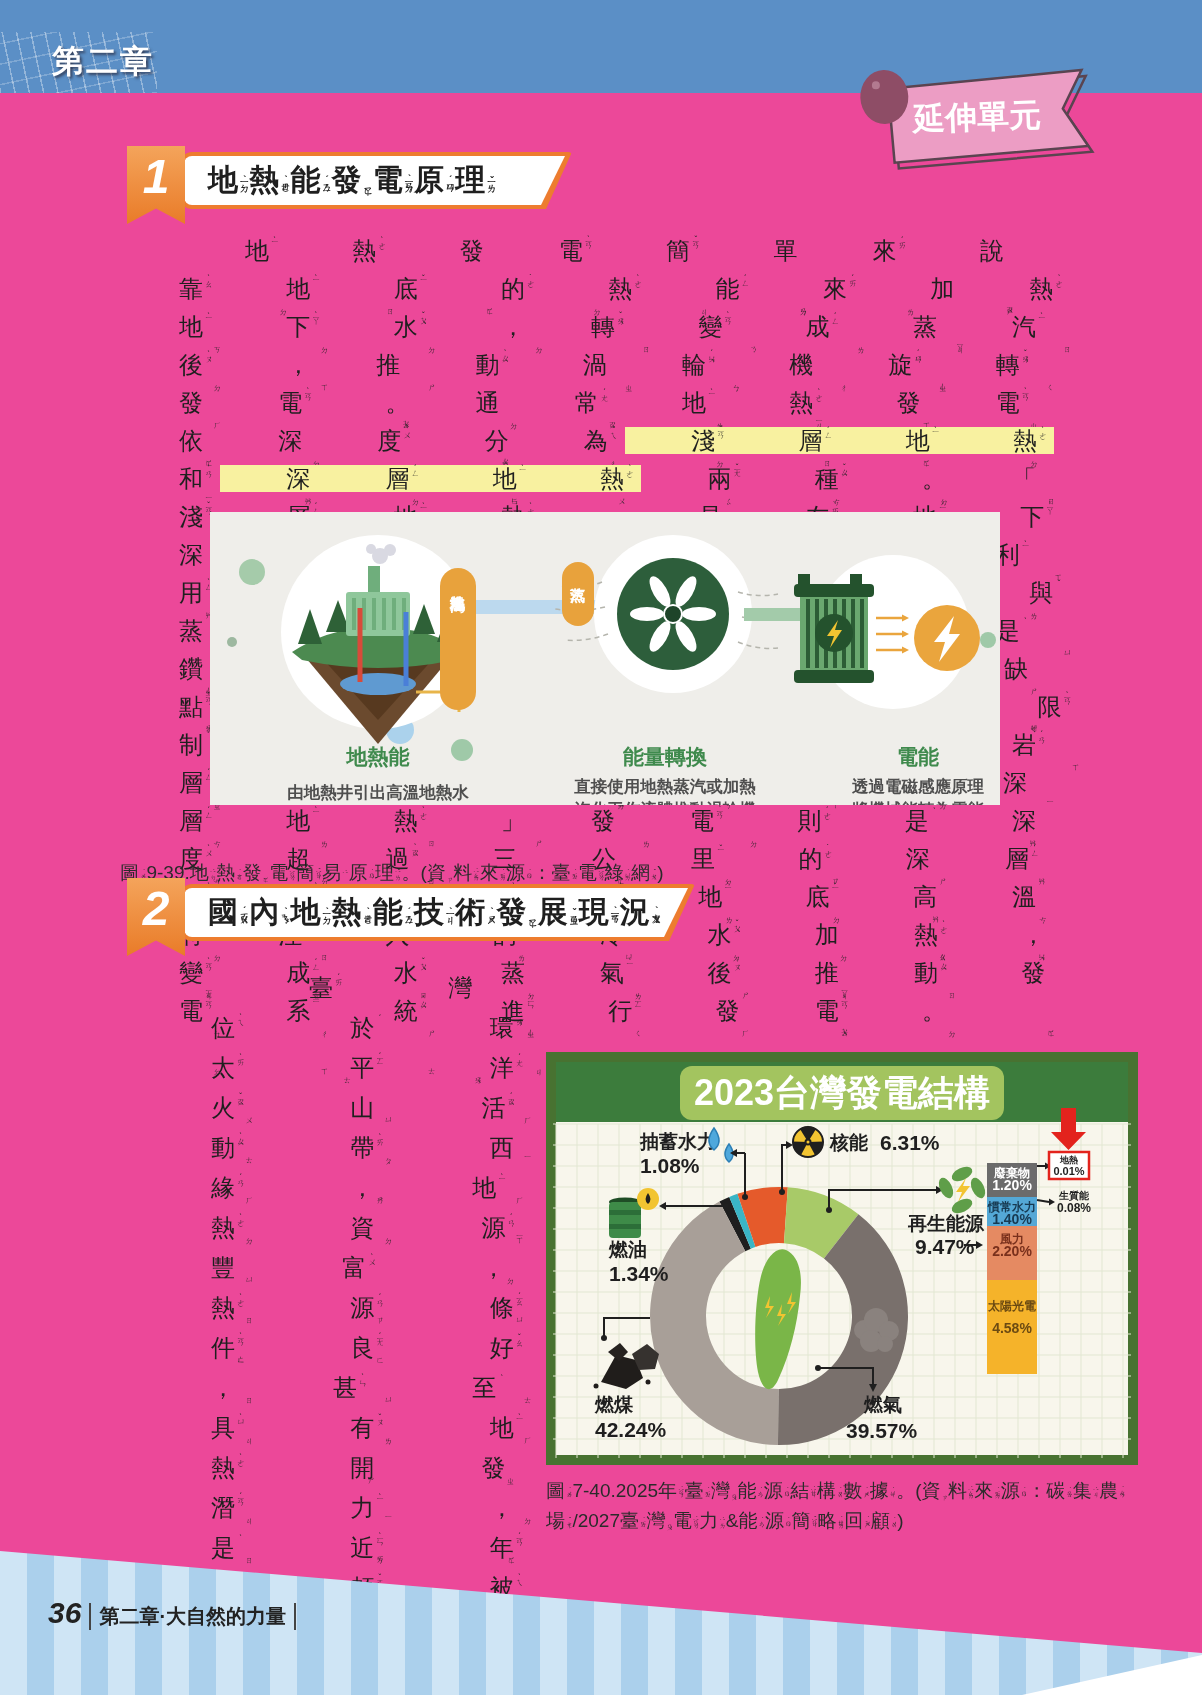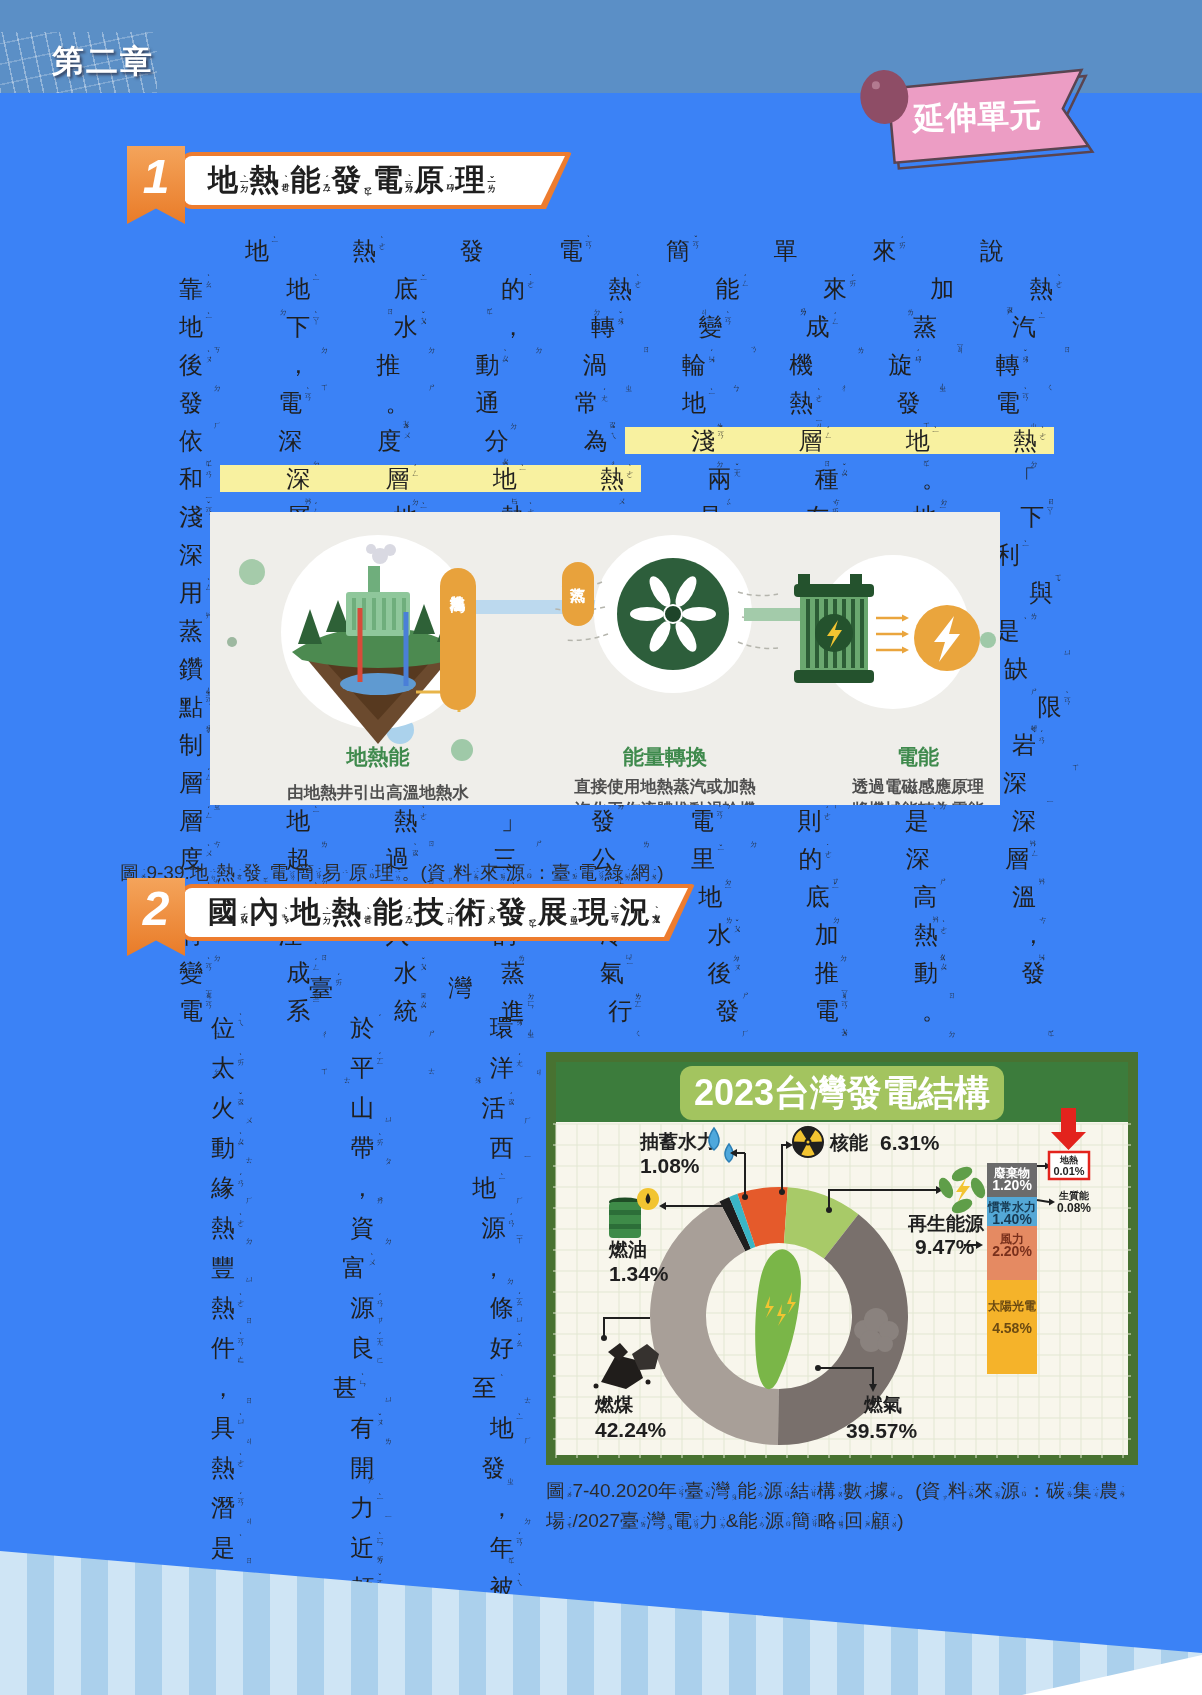--- a/index.html
+++ b/index.html
@@ -1,16 +1,16 @@
 <!DOCTYPE html>
 <html><head>
 <meta charset="utf-8">
 <style>
   html,body{margin:0;padding:0;background:#fff;}
-  #page{position:relative;width:1202px;height:1695px;background:#3b82f6;overflow:hidden;
+  #page{position:relative;width:1202px;height:1695px;background:#ec4899;overflow:hidden;
         font-family:"Liberation Sans",sans-serif;color:#1f1f1f;}
   
   .topbar{position:absolute;left:0;top:0;width:1202px;height:93px;background:#5b8fc6;}
   .photo{position:absolute;left:0;top:0;width:157px;height:93px;
     background:
 ).      radial-gradient(circle at 72% 40%, #fff3d0 0%, #ffd27a 9%, rgba(250,176,88,.55) 20%, rgba(250,176,88,0) 38%),
       linear-gradient(175deg,#cfe3f2 0%,#a9c8e2 30%,#7e9cc4 48%,#44548a 60%,#2c3860 100%);}
   .photo::after{content:"";position:absolute;left:0;top:34%;right:0;bottom:0;
       background:repeating-linear-gradient(78deg,rgba(255,255,255,.35) 0 1.5px,transparent 1.5px 14px),
                  repeating-linear-gradient(-12deg,rgba(255,255,255,.22) 0 1.5px,transparent 1.5px 20px);}
@@ -1167,21 +1167,21 @@
         <polygon points="503,146.5 503,153.5 509,150" fill="#1f1f1f"></polygon>
         <text x="528" y="147" text-anchor="middle" font-size="10" font-weight="bold" fill="#1f1f1f">生質能</text>
         <text x="528" y="160" text-anchor="middle" font-size="12" font-weight="bold" fill="#1f1f1f">0.08%</text>
       </g>
     </svg>
   </div>
 
   <div class="cap" style="left:546px;top:1476px;width:600px;"><span class=""><span class="ru">
           <span class="rb">圖</span>
           <span class="rz">ㄊㄨˊ</span>
-        </span><span class="plain">7-40.</span><span class="plain">2020</span><span class="ru">
+        </span><span class="plain">7-40.</span><span class="plain">2025</span><span class="ru">
           <span class="rb">年</span>
           <span class="rz">ㄋㄧㄢˊ</span>
         </span><span class="ru">
           <span class="rb">臺</span>
           <span class="rz">ㄊㄞˊ</span>
         </span><span class="ru">
           <span class="rb">灣</span>
           <span class="rz">ㄨㄢ</span>
         </span><span class="ru">
           <span class="rb">能</span>
@@ -1252,14 +1252,18 @@
         </span><span class="ru">
           <span class="rb">回</span>
           <span class="rz">ㄏㄨㄟˊ</span>
         </span><span class="ru">
           <span class="rb">顧</span>
           <span class="rz">ㄍㄨˋ</span>
         </span><span class="plain">)</span></span></div>
 
   <div class="stripes"></div>
   <div class="corner"></div>
+  <div class="pagefoot">
+    <span class="pageno">36</span>
+    <span class="crumb">第二章·大自然的力量</span>
+  </div>
 
 </div>
 
 </body></html>

